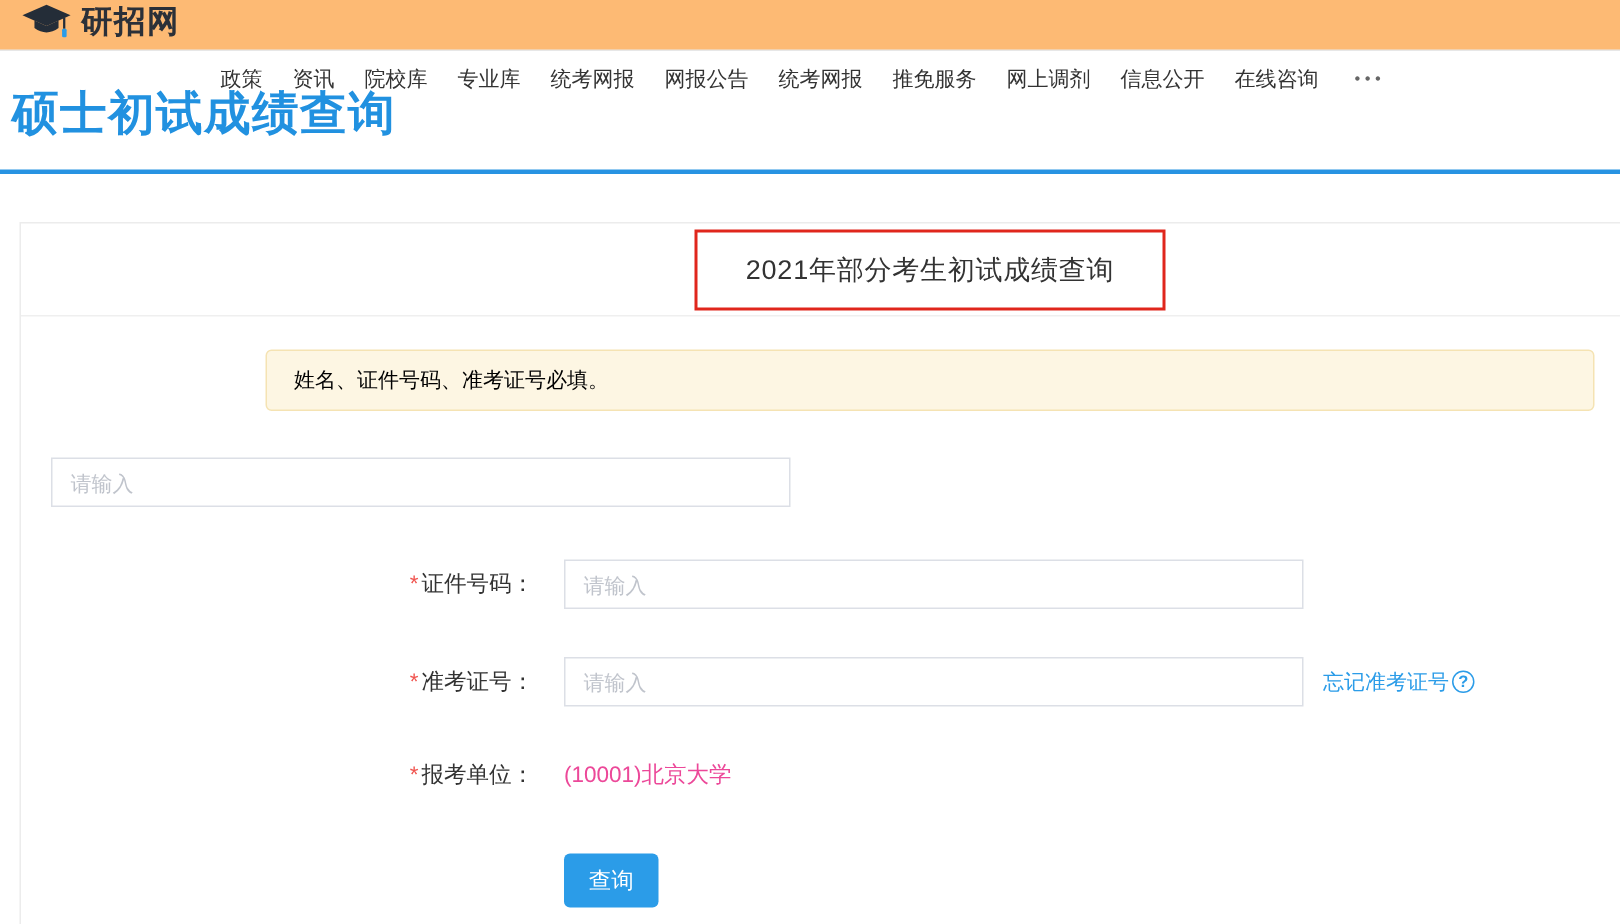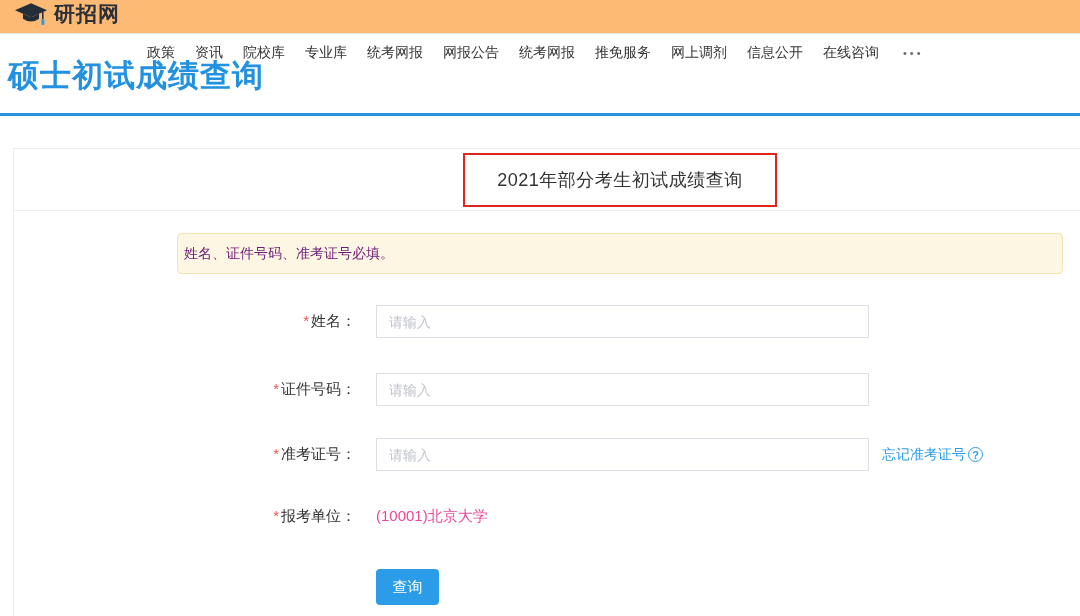--- a/index.html
+++ b/index.html
@@ -107,23 +107,23 @@
 
   
   .alert {
     width: 886px;
     height: 41px;
     margin: 22px auto 0;
     background: #fdf6e3;
     border: 1px solid #f5e3b3;
     border-radius: 4px;
     font-size: 14px;
-    color: #701a75;
+    color: #000000;
     line-height: 39px;
-    padding-left: 6px;
+    padding-left: 18px;
   }
 
   
   .form-row {
     display: flex;
     align-items: center;
   }
   .row-1 { margin-top: 31px; }
   .row-2 { margin-top: 35px; }
   .row-3 { margin-top: 32px; }
@@ -233,23 +233,20 @@
 <div class="panel">
   <div class="panel-header">
     <div class="annotation-box">
       <span class="panel-title">2021年部分考生初试成绩查询</span>
     </div>
   </div>
 
   <div class="alert">姓名、证件号码、准考证号必填。</div>
 
   <div class="form-row row-1">
-    <div class="form-label">
-      <span class="required">*</span><span>姓名：</span>
-    </div>
     <input class="form-input" type="text" placeholder="请输入" style="">
   </div>
 
   <div class="form-row row-2">
     <div class="form-label">
       <span class="required">*</span><span>证件号码：</span>
     </div>
     <input class="form-input" type="text" placeholder="请输入" style="">
   </div>
 

